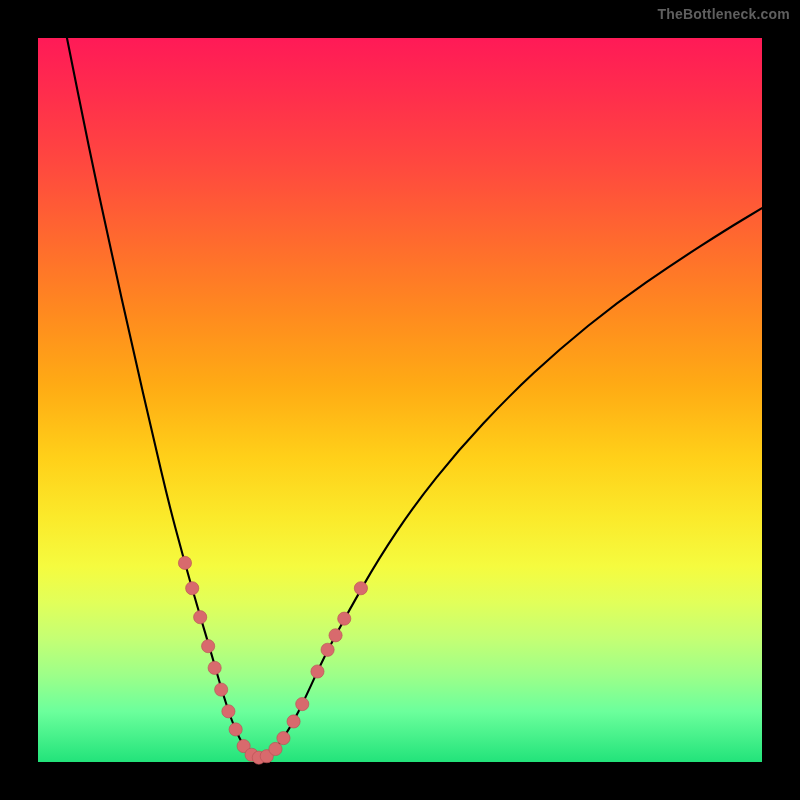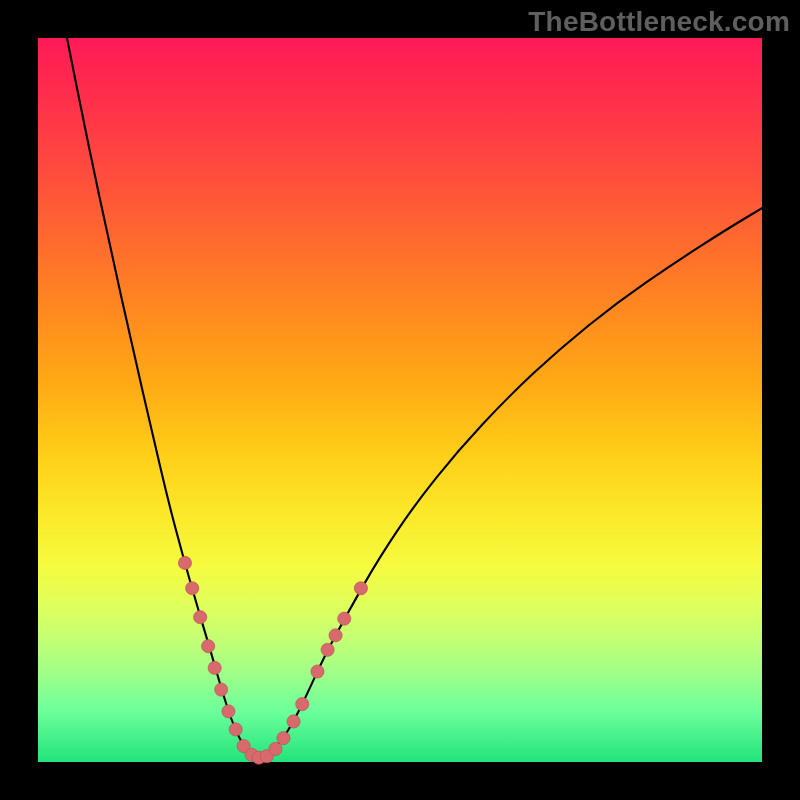--- a/index.html
+++ b/index.html
@@ -37,21 +37,21 @@
       #9dff89 88%,
       #6cff9c 93%,
       #22e37a 100%
     );
   }
   .watermark {
     position: absolute;
     top: 6px;
     right: 10px;
     font-family: Arial, Helvetica, sans-serif;
-    font-size: 28px;
+    font-size: 14px;
     font-weight: bold;
     color: #5f5f5f;
     letter-spacing: 0.2px;
     user-select: none;
   }
   svg.curve {
     position: absolute;
     left: 0;
     top: 0;
     width: 724px;

